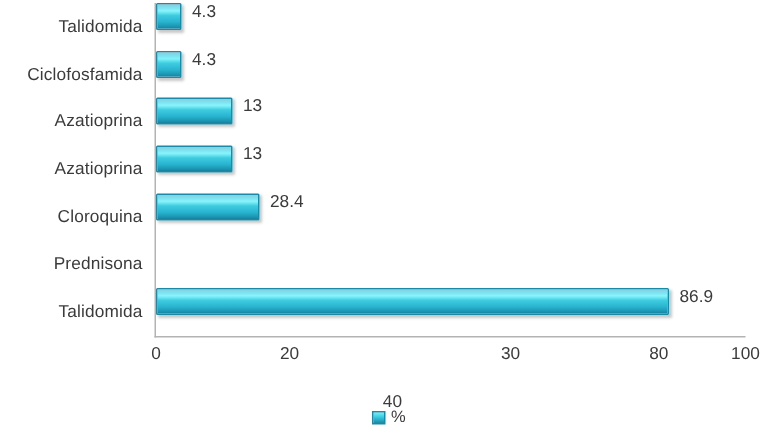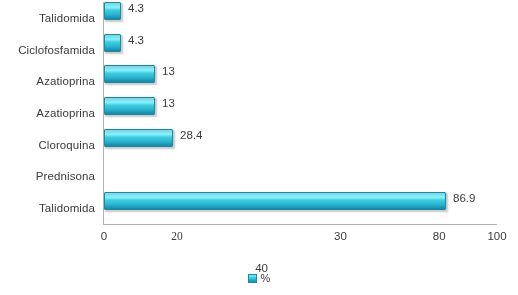--- a/index.html
+++ b/index.html
@@ -200,21 +200,21 @@
 
   <div class="row" style="top:192.2px;">
     <div class="cat-label">Talidomida</div>
     <div class="bar-wrap">
       <div class="bar" style="width:342px;"></div>
       <div class="bar-value">86.9</div>
     </div>
   </div>
 
   <div class="tick-label" style="left:104px;">0</div>
-  <div class="tick-label" style="left:177px;font-family:Liberation Serif, serif;">20</div>
+  <div class="tick-label" style="left:193px;">20</div>
   <div class="tick-label" style="left:261.6px;margin-top:32px;">40</div>
   <div class="tick-label" style="left:340.4px;">30</div>
   <div class="tick-label" style="left:419.2px;margin-left:20px;">80</div>
   <div class="tick-label" style="left:497px;">100</div>
 
   <div class="legend">
     <span class="legend-swatch"></span>
     <span class="legend-text">%</span>
   </div>
 

